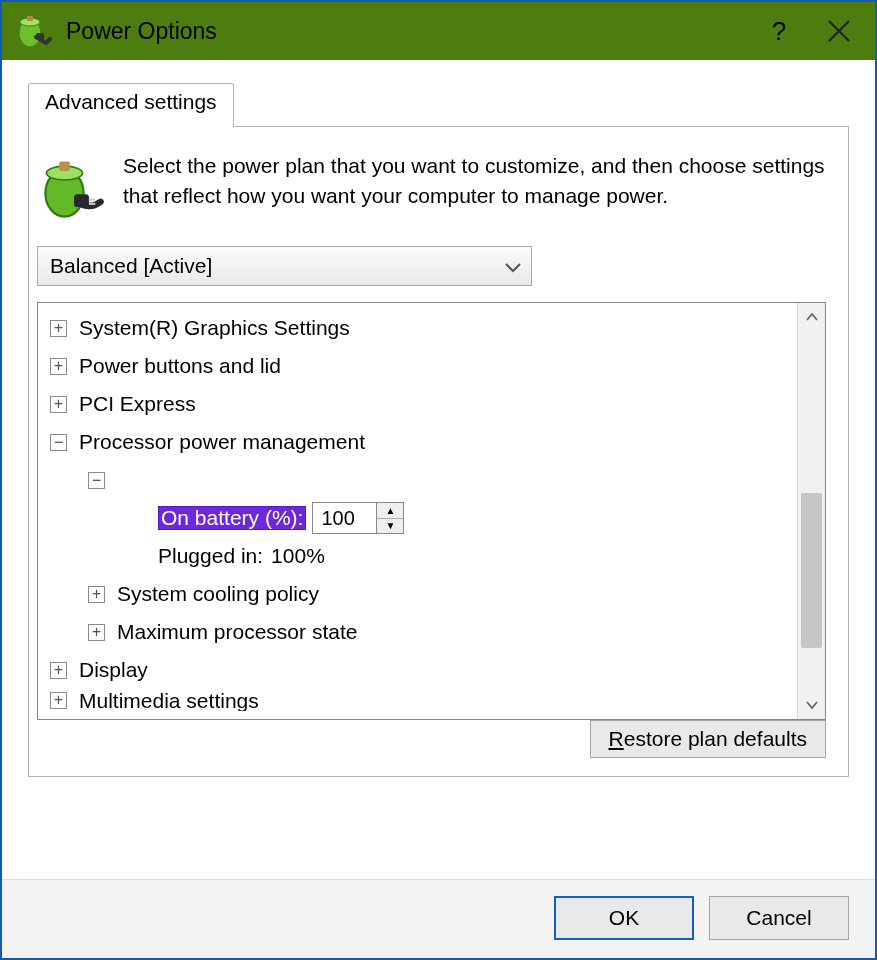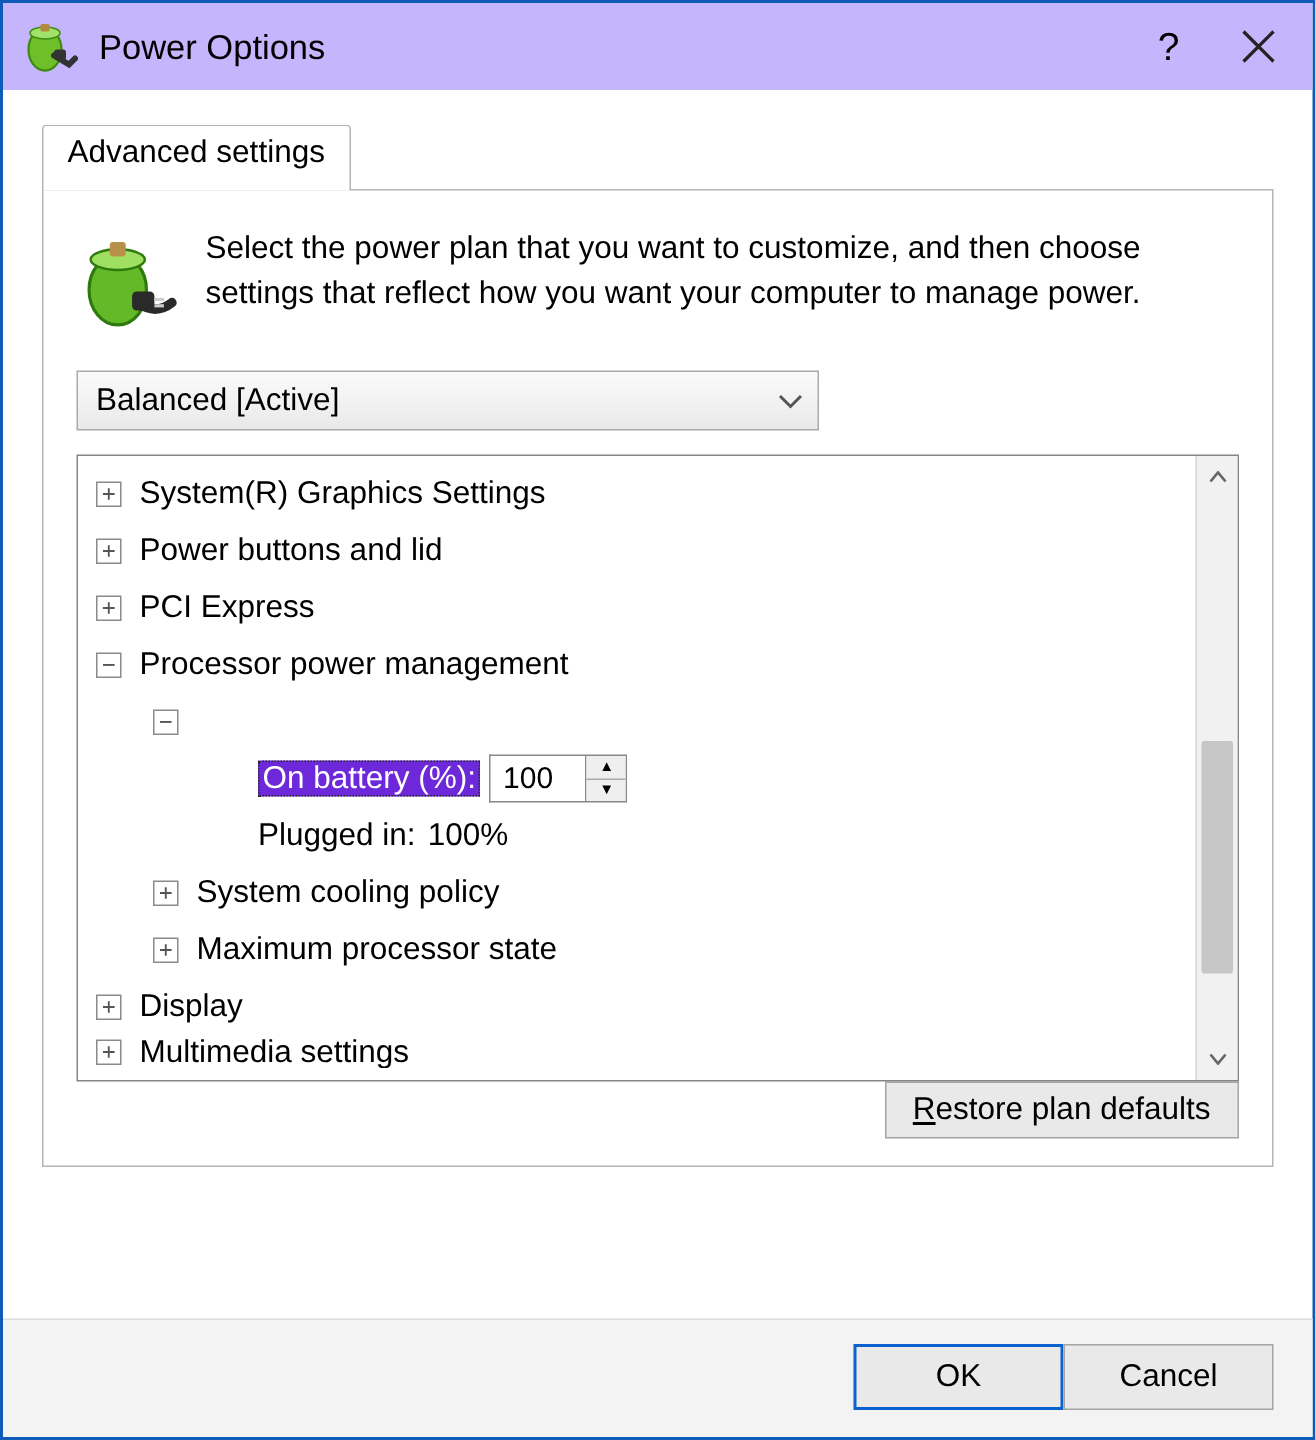--- a/index.html
+++ b/index.html
@@ -17,21 +17,21 @@
     position: relative;
     display: flex;
     flex-direction: column;
   }
   
   .titlebar {
     height: 58px;
     display: flex;
     align-items: center;
     padding: 0 6px 0 14px;
-    background: #c4b5fd;
+    background: #4d7c0f;
   }
   .titlebar .app-icon {
     width: 36px; height: 36px;
     margin-right: 14px;
     flex: 0 0 auto;
   }
   .titlebar .title {
     flex: 1 1 auto;
     font-size: 23px;
   }
@@ -59,21 +59,21 @@
     background: #fff;
     padding: 6px 16px 6px 16px;
     border-radius: 3px 3px 0 0;
     font-size: 21px;
     position: relative;
     top: 1px;
   }
   .tabpanel {
     border: 1px solid #b5b5b5;
     background: #fff;
-    padding: 24px 22px 18px 22px;
+    padding: 24px 22px 18px 8px;
     position: relative;
     z-index: 1;
   }
   
   .desc-row { display: flex; align-items: flex-start; margin-bottom: 18px; }
   .desc-icon { width: 72px; flex: 0 0 auto; margin: 4px 12px 0 2px; }
   .desc-text { font-size: 21px; line-height: 1.45; }
   
   .plan-select {
     width: 495px;
@@ -182,21 +182,21 @@
     padding: 6px 18px;
     cursor: pointer;
     font-family: inherit;
   }
   .btn u { text-decoration: underline; }
   
   .footer {
     border-top: 1px solid #ddd;
     background: #f3f3f3;
     padding: 16px 26px 18px 0;
-    display:flex; justify-content:flex-end; gap: 0;
+    display:flex; justify-content:flex-end; gap: 15px;
     margin-top: auto;
   }
   .footer .btn { width: 140px; padding: 8px 0; text-align:center;}
   .footer .btn.primary {
     border: 2px solid #0b62cf;
     background: #e9e9e9;
   }
   
   .arrow-annot {
     position: absolute;

